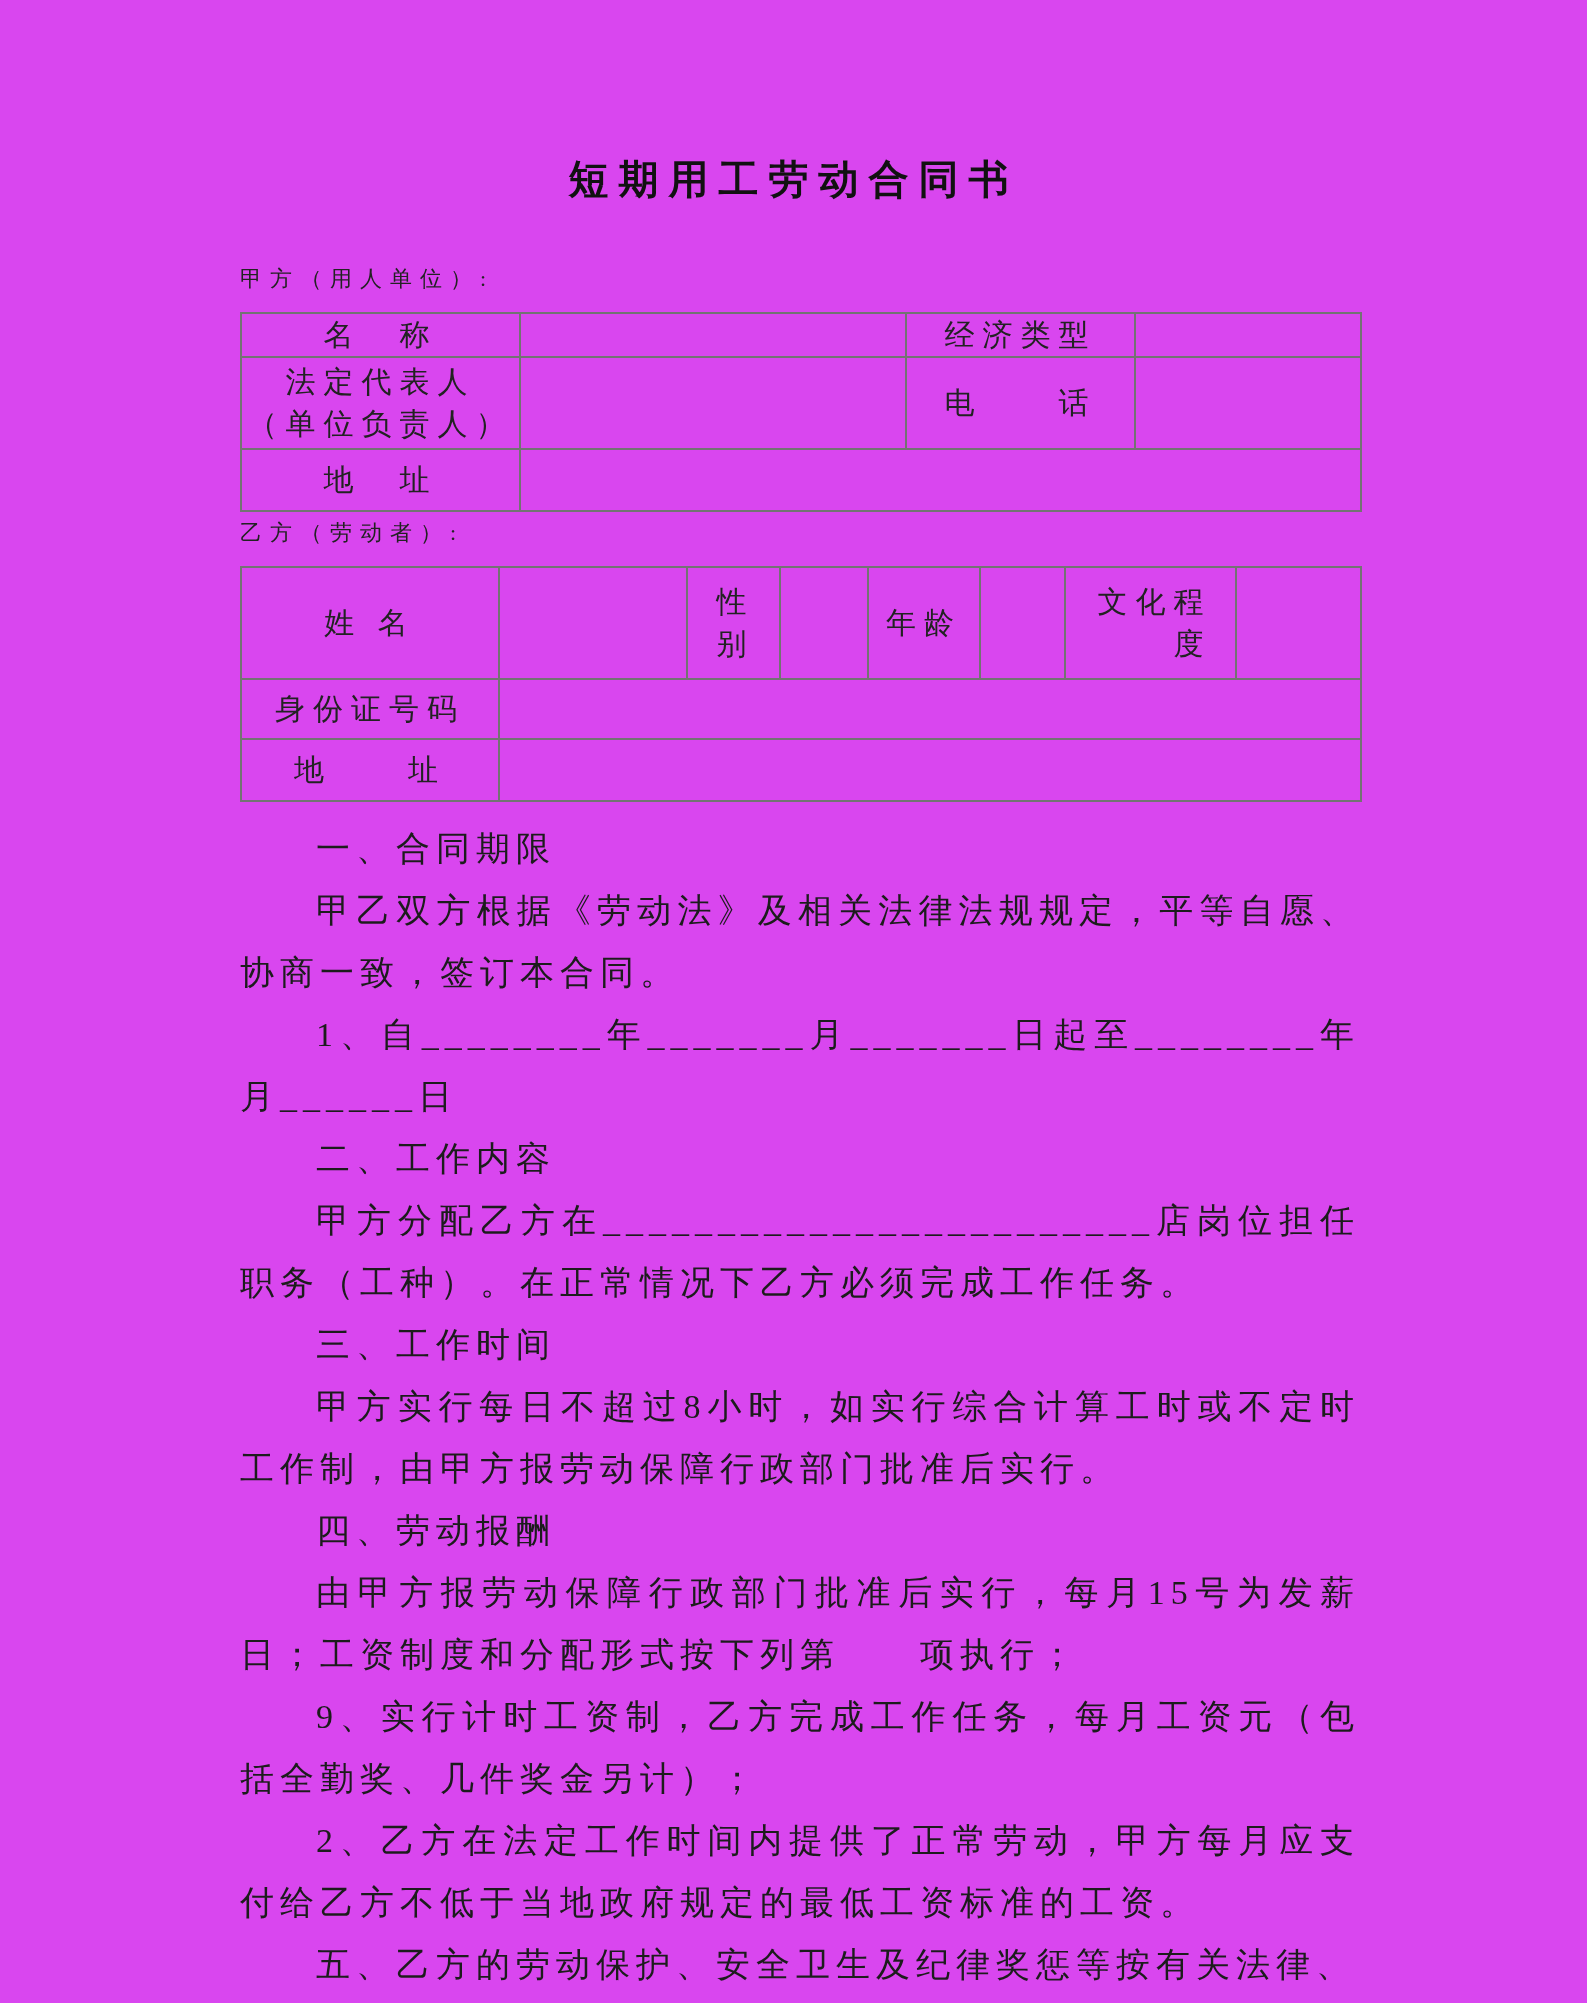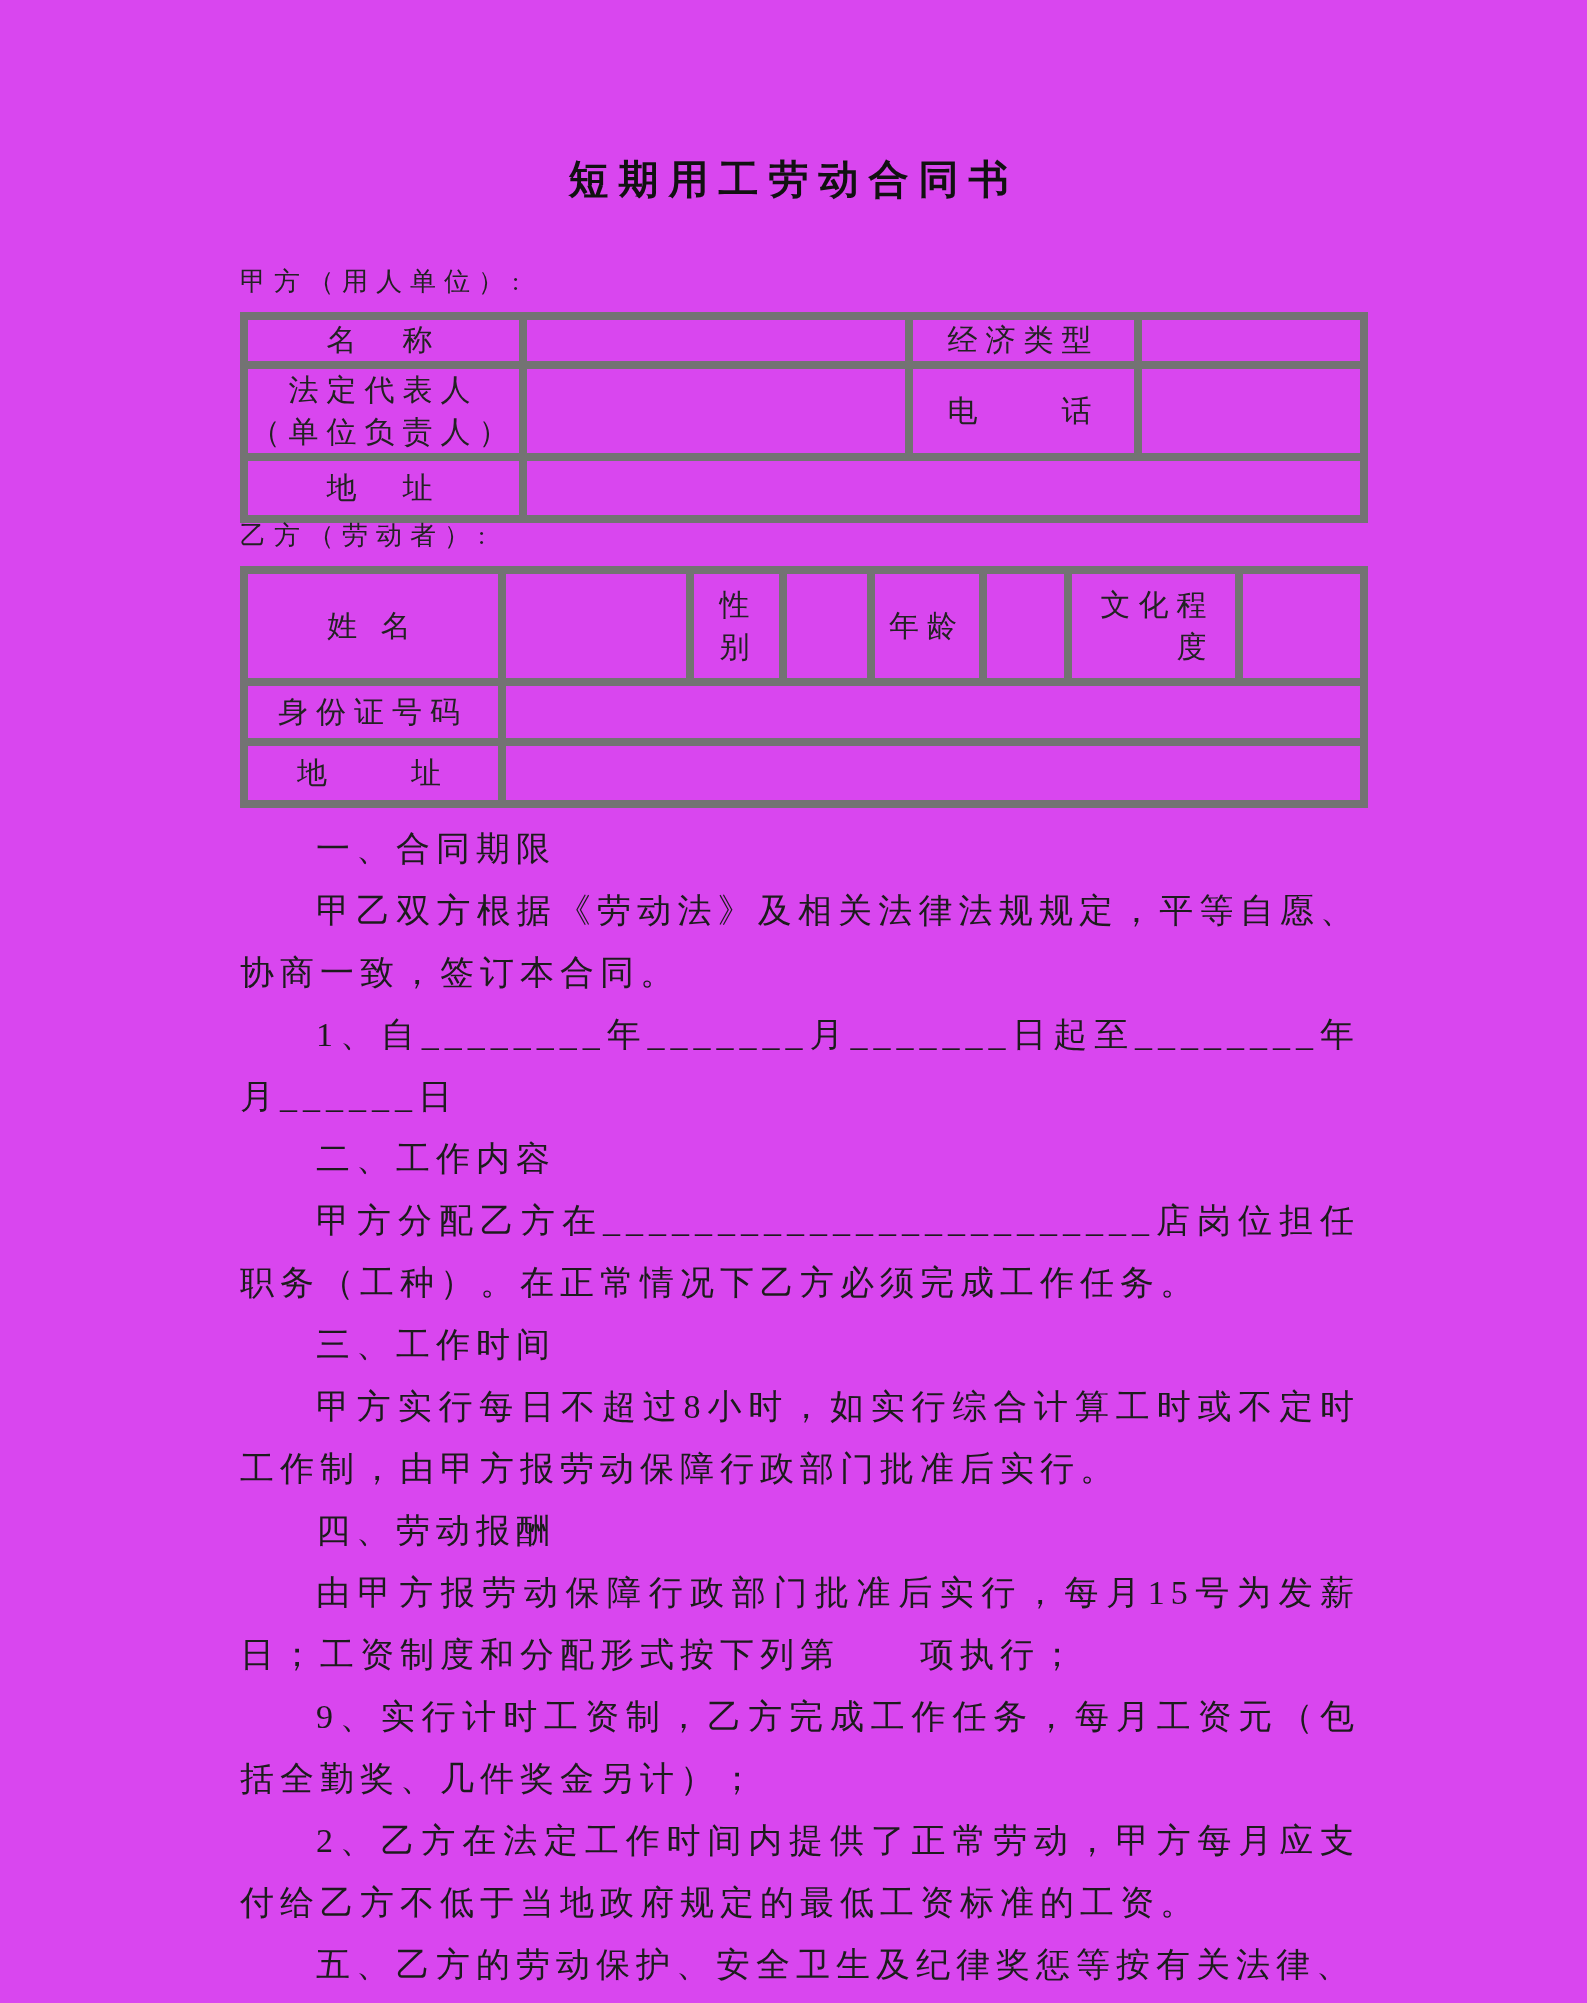--- a/index.html
+++ b/index.html
@@ -25,38 +25,38 @@
     margin: 0;
     text-align: center;
     font-size: 40px;
     font-weight: bold;
     letter-spacing: 10px;
     color: #111;
   }
   .section-label {
     position: absolute;
     left: 240px;
-    font-size: 26px;
+    font-size: 22px;
     letter-spacing: 8px;
     color: #222;
   }
   .label-a { top: 264px; }
   .label-b { top: 518px; }
 
   table.doc-table {
     position: absolute;
     left: 240px;
     width: 1120px;
     border-collapse: collapse;
     table-layout: fixed;
   }
   .table-a { top: 312px; }
   .table-b { top: 566px; }
   table.doc-table td {
-    border: 8px solid #737373;
+    border: 2px solid #737373;
     text-align: center;
     vertical-align: middle;
     font-size: 30px;
     letter-spacing: 8px;
     padding: 0;
     color: #222;
     overflow: hidden;
   }
   tr.h44 { height: 44px; }
   tr.h92 { height: 92px; }

